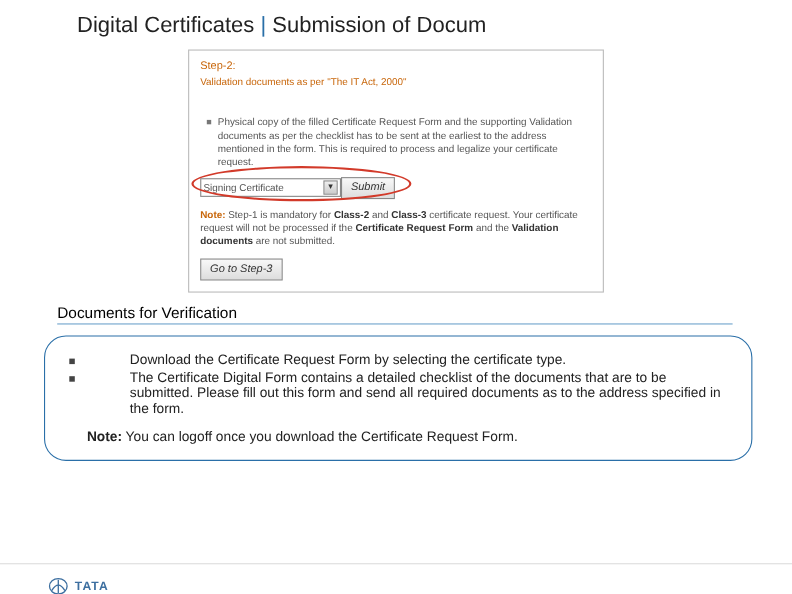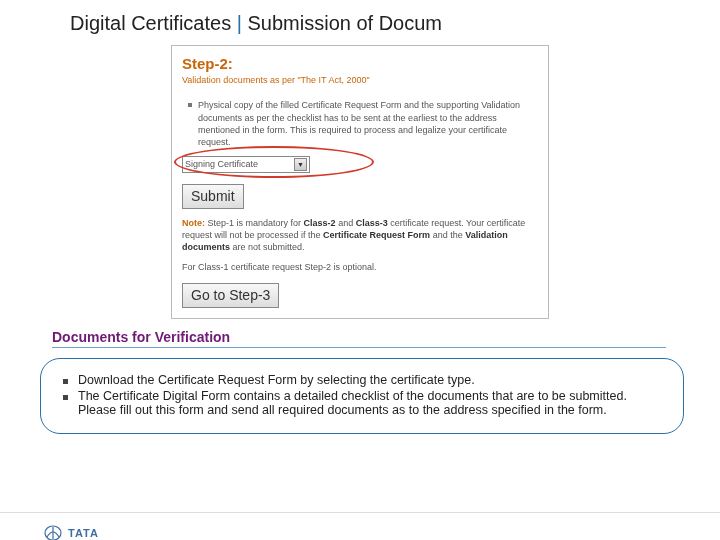--- a/index.html
+++ b/index.html
@@ -22,32 +22,31 @@
   .screenshot-box {
     margin: 2px auto 0 auto;
     width: 378px;
     border: 1px solid #bbb;
     background: #fff;
     padding: 8px 10px 10px 10px;
     font-size: 9px;
     color: #555;
     line-height: 1.35;
   }
-  .step-line { color: #c8660a; font-weight: bold; font-size: 15px; }
+  .step-line { color: #c8660a; font-weight: normal; font-size: 10px; }
   .step-sub { color: #c8660a; font-size: 9px; }
-  .sbox-bullet { margin: 13px 0 8px 6px; display: flex; }
+  .sbox-bullet { margin: 25px 0 8px 6px; display: flex; }
   .sbox-bullet .sq { width: 4px; height: 4px; background: #777; margin: 4px 6px 0 0; flex: none; }
   .sbox-bullet .bt { flex: 1; }
   .select-row {
     margin: 6px 0 4px 0;
     display: flex;
-    align-items: flex-start;
-    gap: 11px;
+    align-items: center;
+    gap: 0;
     position: relative;
-    flex-direction: column;
   }
   .fake-select {
     border: 1px solid #888;
     background: #fff;
     padding: 1px 2px;
     font-size: 9px;
     width: 128px;
     display: flex;
     justify-content: space-between;
     align-items: center;
@@ -56,54 +55,55 @@
     width: 13px; height: 13px;
     background: linear-gradient(#eee,#ccc);
     border: 1px solid #888;
     display: flex; align-items: center; justify-content: center;
     font-size: 7px; color: #333;
   }
   .fake-btn {
     border: 1px solid #888;
     background: linear-gradient(#f8f8f8,#ddd);
     padding: 2px 8px;
-    font-size: 14px;
+    font-size: 10px;
     color: #333;
+    font-style: italic;
   }
   .red-circle {
     position: absolute;
     left: -8px; top: -10px;
     width: 200px; height: 32px;
     border: 2px solid #d23a2a;
     border-radius: 50%;
     pointer-events: none;
   }
   .sbox-note { margin-top: 8px; }
   .sbox-note .n { color: #c8660a; font-weight: bold; }
   .sbox-note b { color: #333; }
   .section-hdr {
     margin: 10px 0 0 52px;
     width: 614px;
     font-size: 14px;
-    font-weight: bold;
-    color: #701a75;
+    font-weight: normal;
+    color: #000000;
     border-bottom: 1px solid #6fa3cc;
     padding-bottom: 2px;
   }
   .info-box {
     margin: 10px 0 0 40px;
     width: 644px;
     border: 1.5px solid #2a6fa8;
     border-radius: 20px;
     padding: 14px 18px 14px 22px;
     font-size: 12.5px;
     color: #222;
   }
   .info-box ul { list-style: none; }
-  .info-box li { display: flex; margin-bottom: 2px; }
+  .info-box li { display: flex; margin-bottom: 2px; gap: 40px; }
   .info-box li .sq { width: 5px; height: 5px; background: #444; margin: 6px 10px 0 0; flex: none; }
   .info-box .note-row { margin-top: 12px; margin-left: 16px; }
   .info-box .note-row b { font-weight: bold; }
   .footer {
     position: absolute;
     left: 0; right: 0; bottom: 0;
     height: 28px;
     background: #fff;
     border-top: 1px solid #ddd;
     display: flex;
@@ -156,37 +156,40 @@
     <span>Step-1 is mandatory for</span>
     <b>Class-2</b>
     <span>and</span>
     <b>Class-3</b>
     <span>certificate request. Your certificate request will not be processed if the</span>
     <b>Certificate Request Form</b>
     <span>and the</span>
     <b>Validation documents</b>
     <span>are not submitted.</span>
   </div>
-  <div style="margin-top:8px">For Class-1 certificate request Step-2 is optional.</div>
   <div class="fake-btn" style="margin-top:10px;display:inline-block">Go to Step-3</div>
 </div>
 
 <div class="section-hdr">Documents for Verification</div>
 
 <div class="info-box">
   <ul>
     <li>
       <span class="sq"></span>
       <span>Download the Certificate Request Form by selecting the certificate type.</span>
     </li>
     <li>
       <span class="sq"></span>
       <span>The Certificate Digital Form contains a detailed checklist of the documents that are to be submitted. Please fill out this form and send all required documents as to the address specified in the form.</span>
     </li>
   </ul>
+  <div class="note-row">
+    <b>Note:</b>
+    <span>You can logoff once you download the Certificate Request Form.</span>
+  </div>
 </div>
 
 <div class="footer">
   <div class="tata-logo">
     <span class="tata-mark">
       <svg width="18" height="16" viewBox="0 0 18 16">
         <ellipse cx="9" cy="8" rx="8" ry="7" fill="none" stroke="#3d6fa0" stroke-width="1.2"></ellipse>
         <path d="M3 12 Q9 2 15 12" fill="none" stroke="#3d6fa0" stroke-width="1.2"></path>
         <line x1="9" y1="2" x2="9" y2="14" stroke="#3d6fa0" stroke-width="1.2"></line>
       </svg>

